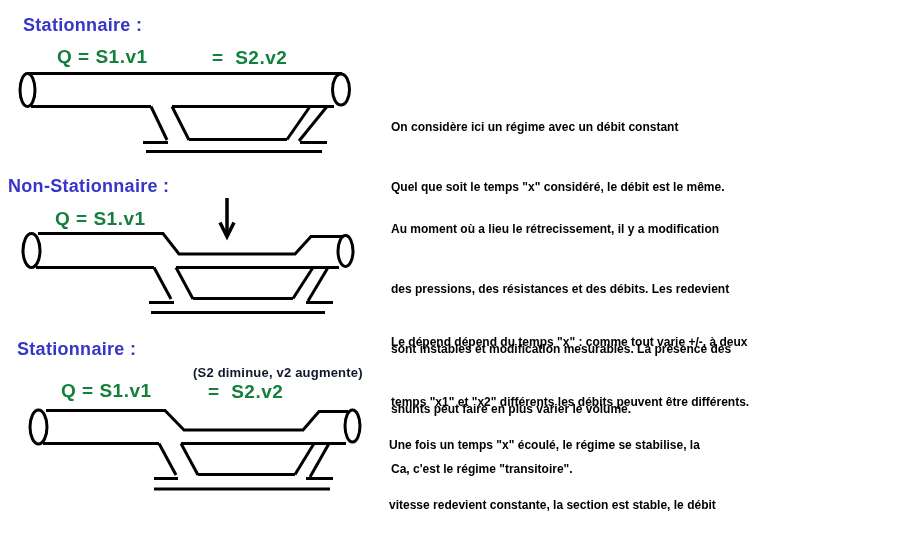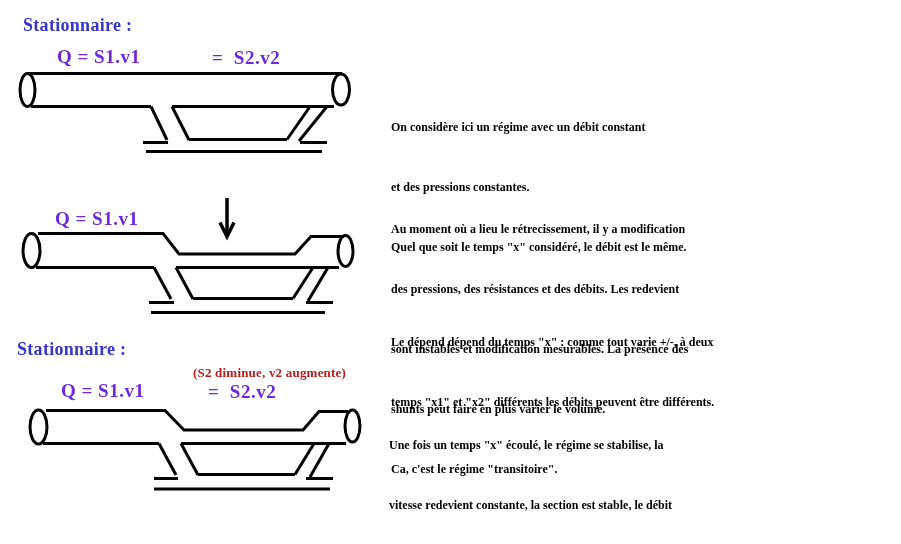--- a/index.html
+++ b/index.html
@@ -1,24 +1,24 @@
 <!DOCTYPE html>
 <html><head>
 <meta charset="utf-8">
 <style>
   html,body{margin:0;padding:0;background:#ffffff;}
   .canvas{
     position:relative;width:901px;height:544px;background:#ffffff;
-    font-family:Liberation Serif, serif;
+    font-family:Liberation Sans, sans-serif;
     font-weight:bold;color:#000000;overflow:hidden;
   }
   .abs{position:absolute;}
   .heading{font-size:18px;color:#3636c8;letter-spacing:0.3px;white-space:pre;}
-  .formula{font-size:19px;color:#6d28d9;letter-spacing:0.5px;white-space:pre;}
-  .note{font-size:13px;color:#b91c1c;letter-spacing:0.2px;white-space:pre;}
+  .formula{font-size:19px;color:#15803d;letter-spacing:0.5px;white-space:pre;}
+  .note{font-size:13px;color:#0f172a;letter-spacing:0.2px;white-space:pre;}
   .para{font-size:12px;line-height:20px;white-space:pre;}
   svg.diagrams{position:absolute;left:0;top:0;}
   svg .ink{stroke:#000000;stroke-width:3;fill:none;}
   svg .vessel{fill:#ffffff;stroke:#000000;stroke-width:3;}
 </style>
 </head>
 <body>
 
 <div class="canvas">
 
@@ -93,24 +93,24 @@
       <ellipse class="vessel" cx="38.5" cy="427" rx="8.5" ry="17"></ellipse>
       <ellipse class="vessel" cx="352.5" cy="426" rx="7.5" ry="16"></ellipse>
     </g>
   </svg>
 
   <div class="abs heading" style="left:23px;top:15px">Stationnaire :</div>
   <div class="abs formula" style="left:57px;top:46px">Q = S1.v1</div>
   <div class="abs formula" style="left:212px;top:47px">=  S2.v2</div>
   <div class="abs para" style="left:391px;top:77px">
     <div>On considère ici un régime avec un débit constant</div>
-    <div>et des pressions constantes.</div>
     <div>Quel que soit le temps "x" considéré, le débit est le même.</div>
   </div>
 
+  <div class="abs heading" style="left:8px;top:176px">Non-Stationnaire :</div>
   <div class="abs formula" style="left:55px;top:208px">Q = S1.v1</div>
   <div class="abs para" style="left:391px;top:179px">
     <div>Au moment où a lieu le rétrecissement, il y a modification</div>
     <div>des pressions, des résistances et des débits. Les redevient</div>
     <div>sont instables et modification mesurables. La présence des</div>
     <div>shunts peut faire en plus varier le volume.</div>
     <div>Ca, c'est le régime "transitoire".</div>
   </div>
   <div class="abs para" style="left:391px;top:292px">
     <div>Le dépend dépend du temps "x" : comme tout varie +/-, à deux</div>

